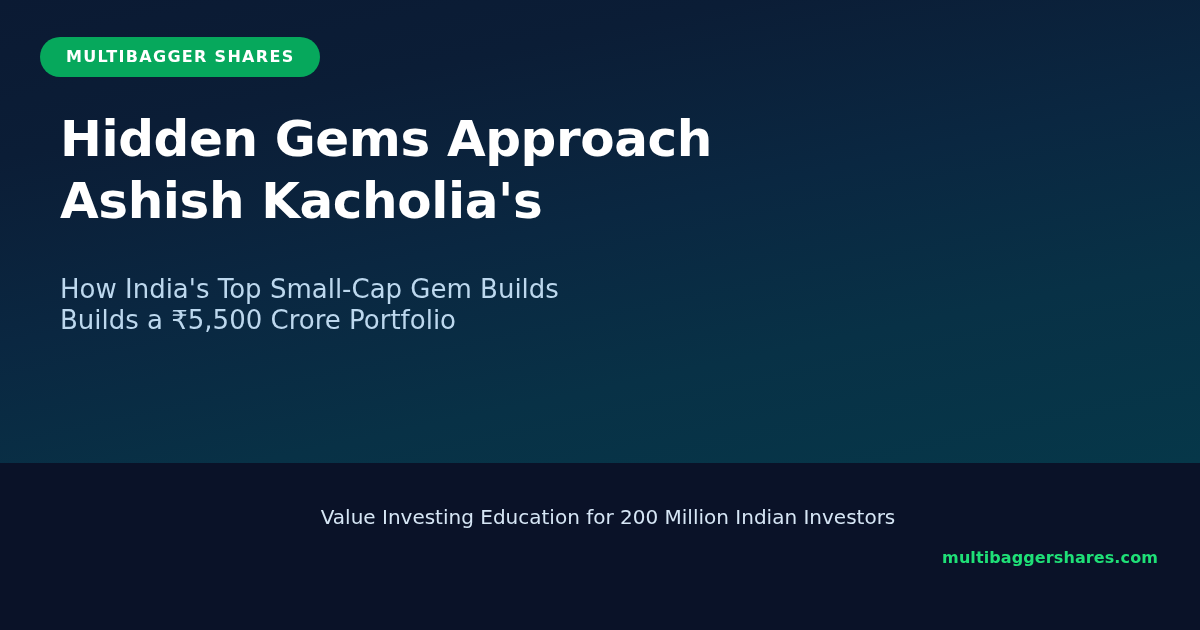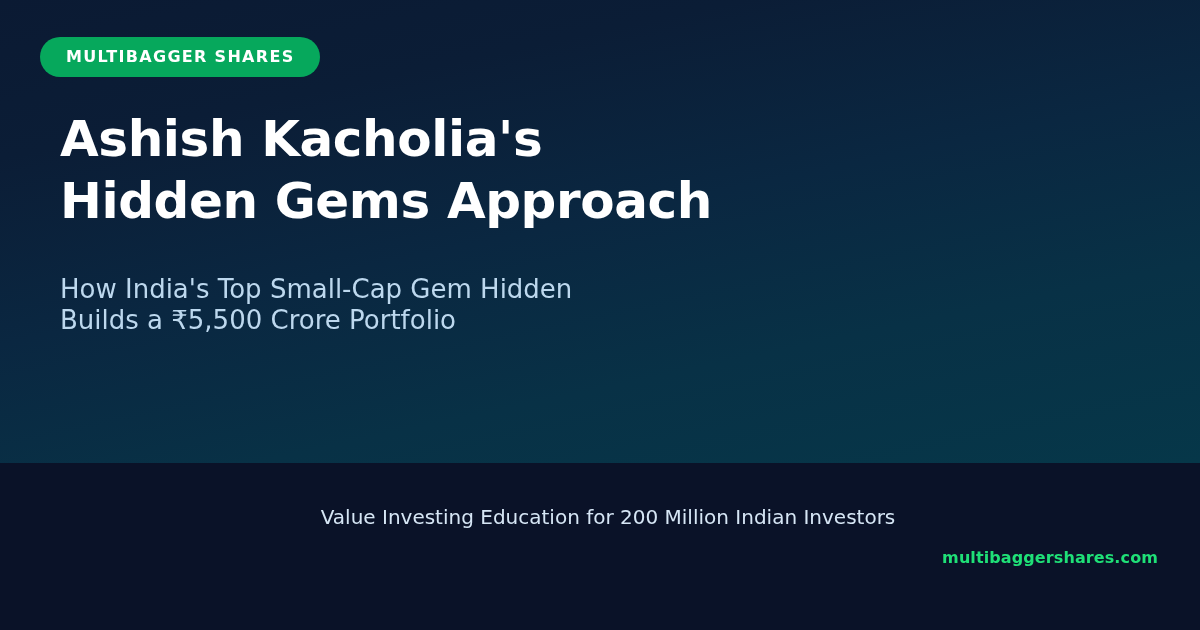--- a/index.html
+++ b/index.html
@@ -131,26 +131,26 @@
 </head>
 <body>
 
 <div class="og-card">
 
   <div class="stage">
 
     <div class="badge">MULTIBAGGER SHARES</div>
 
     <h1 class="headline">
+      <span class="line">Hidden Gems Approach</span>
       <span class="line">Ashish Kacholia's</span>
-      <span class="line">Hidden Gems Approach</span>
     </h1>
 
     <p class="subtitle">
-      <span class="line">How India's Top Small-Cap Gem Hidden</span>
+      <span class="line">How India's Top Small-Cap Gem Builds</span>
       <span class="line">Builds a ₹5,500 Crore Portfolio</span>
     </p>
 
   </div>
 
   <div class="footer">
     <div class="footer-tagline">Value Investing Education for 200 Million Indian Investors</div>
     <div class="footer-url">multibaggershares.com</div>
   </div>
 

